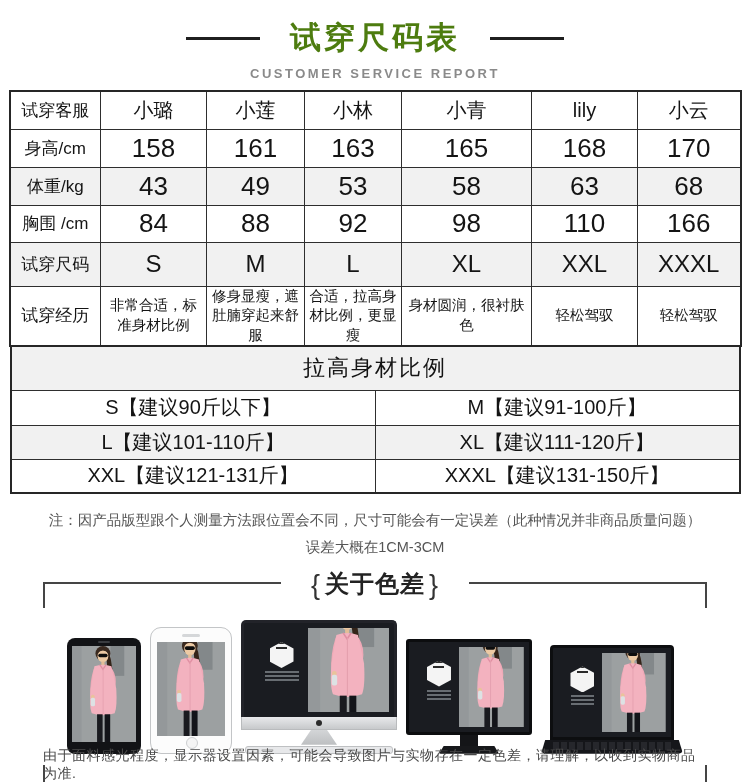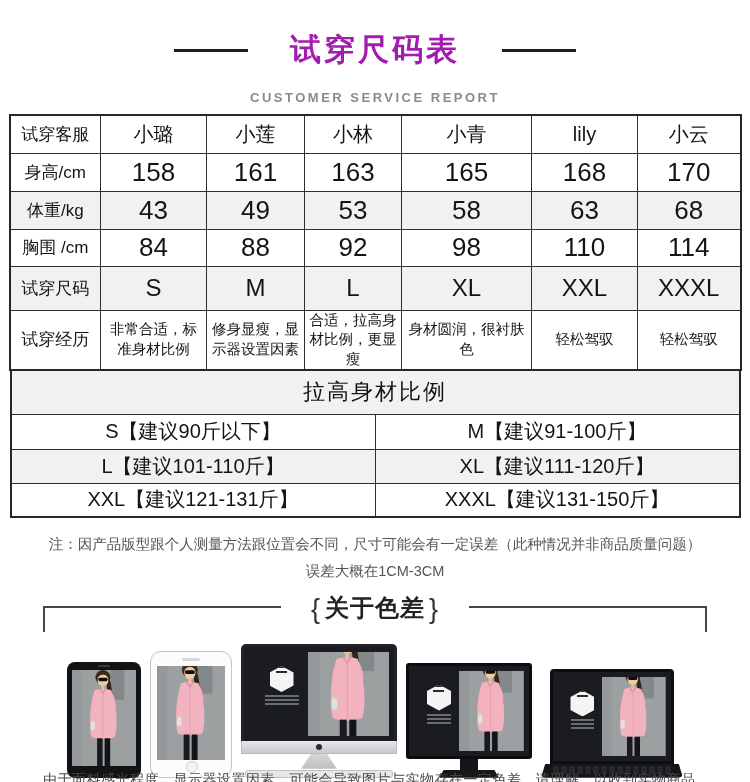--- a/index.html
+++ b/index.html
@@ -6,21 +6,21 @@
   html,body { margin:0; padding:0; }
   body {
     width:750px; height:782px; background:#ffffff; overflow:hidden;
     font-family:"Liberation Sans","DejaVu Sans",sans-serif; color:#141414;
   }
 
   
   .hdr { padding-top:13px; text-align:center; }
   .hdr-row { display:flex; align-items:center; justify-content:center; gap:26px; }
   .hline { width:74px; height:3px; background:#1f1f1f; }
-  .page-title { margin:16px; font-size:31px; font-weight:bold; letter-spacing:3px; color:#a21caf; }
+  .page-title { margin:4px; font-size:31px; font-weight:bold; letter-spacing:3px; color:#4d7c0f; }
   .subtitle { margin-top:3px; font-size:13px; letter-spacing:2.5px; color:#8a8a8a; font-weight:bold; }
 
   
   table { border-collapse:collapse; table-layout:fixed; }
   .size-table { width:731px; margin:9px auto 0; border:2px solid #262626; }
   .size-table th, .size-table td,
   .sug-table th, .sug-table td { border:1px solid #2e2e2e; text-align:center; vertical-align:middle; padding:0 4px; }
   .lbl  { font-size:17px; font-weight:normal; }
   .name { font-size:20px; font-weight:normal; }
   .num  { font-size:26px; }
@@ -159,35 +159,35 @@
     <td class="num">63</td>
     <td class="num">68</td>
   </tr>
   <tr class="h37">
     <td class="lbl">胸围 /cm</td>
     <td class="num">84</td>
     <td class="num">88</td>
     <td class="num">92</td>
     <td class="num">98</td>
     <td class="num">110</td>
-    <td class="num">114</td>
+    <td class="num">166</td>
   </tr>
   <tr class="h36 stripe">
     <td class="lbl">试穿尺码</td>
     <td class="sz">S</td>
     <td class="sz">M</td>
     <td class="sz">L</td>
     <td class="sz">XL</td>
     <td class="sz">XXL</td>
     <td class="sz">XXXL</td>
   </tr>
   <tr class="h54">
     <td class="lbl">试穿经历</td>
     <td class="exp">非常合适，标准身材比例</td>
-    <td class="exp">修身显瘦，显示器设置因素</td>
+    <td class="exp">修身显瘦，遮肚腩穿起来舒服</td>
     <td class="exp">合适，拉高身材比例，更显瘦</td>
     <td class="exp">身材圆润，很衬肤色</td>
     <td class="exp">轻松驾驭</td>
     <td class="exp">轻松驾驭</td>
   </tr>
 </tbody>
   </table>
 
 <table class="sug-table">
   <colgroup>

